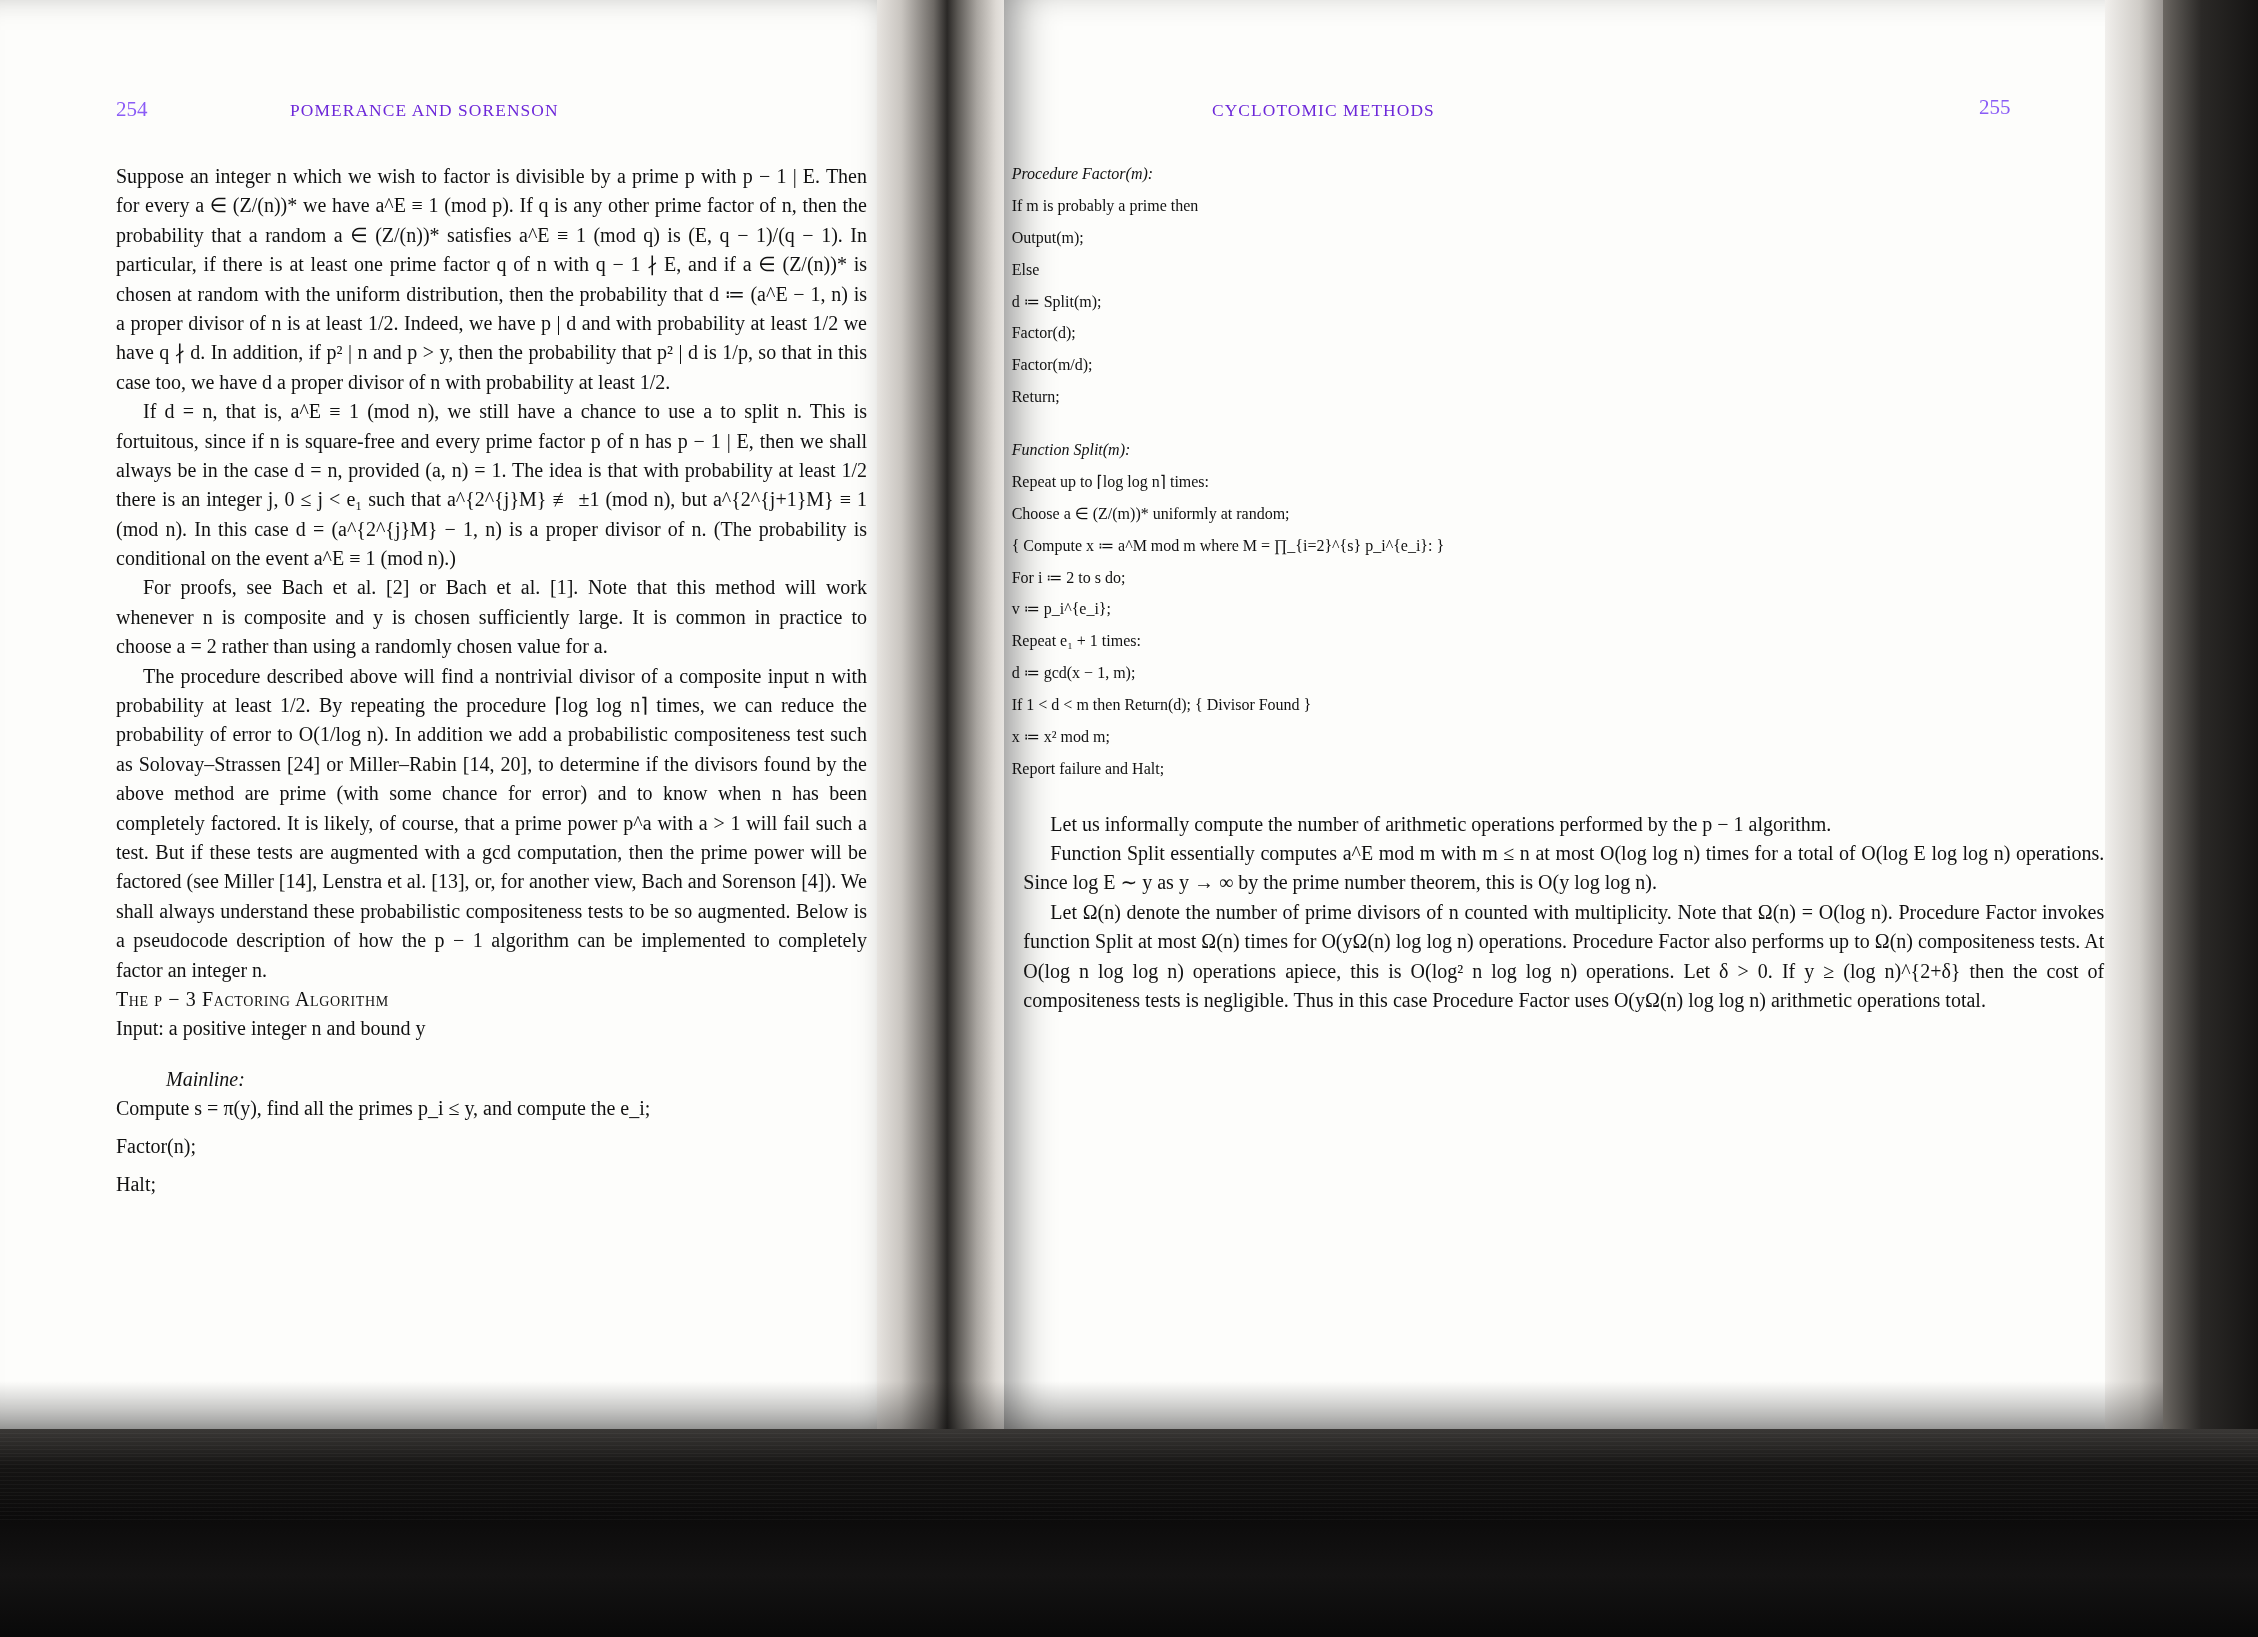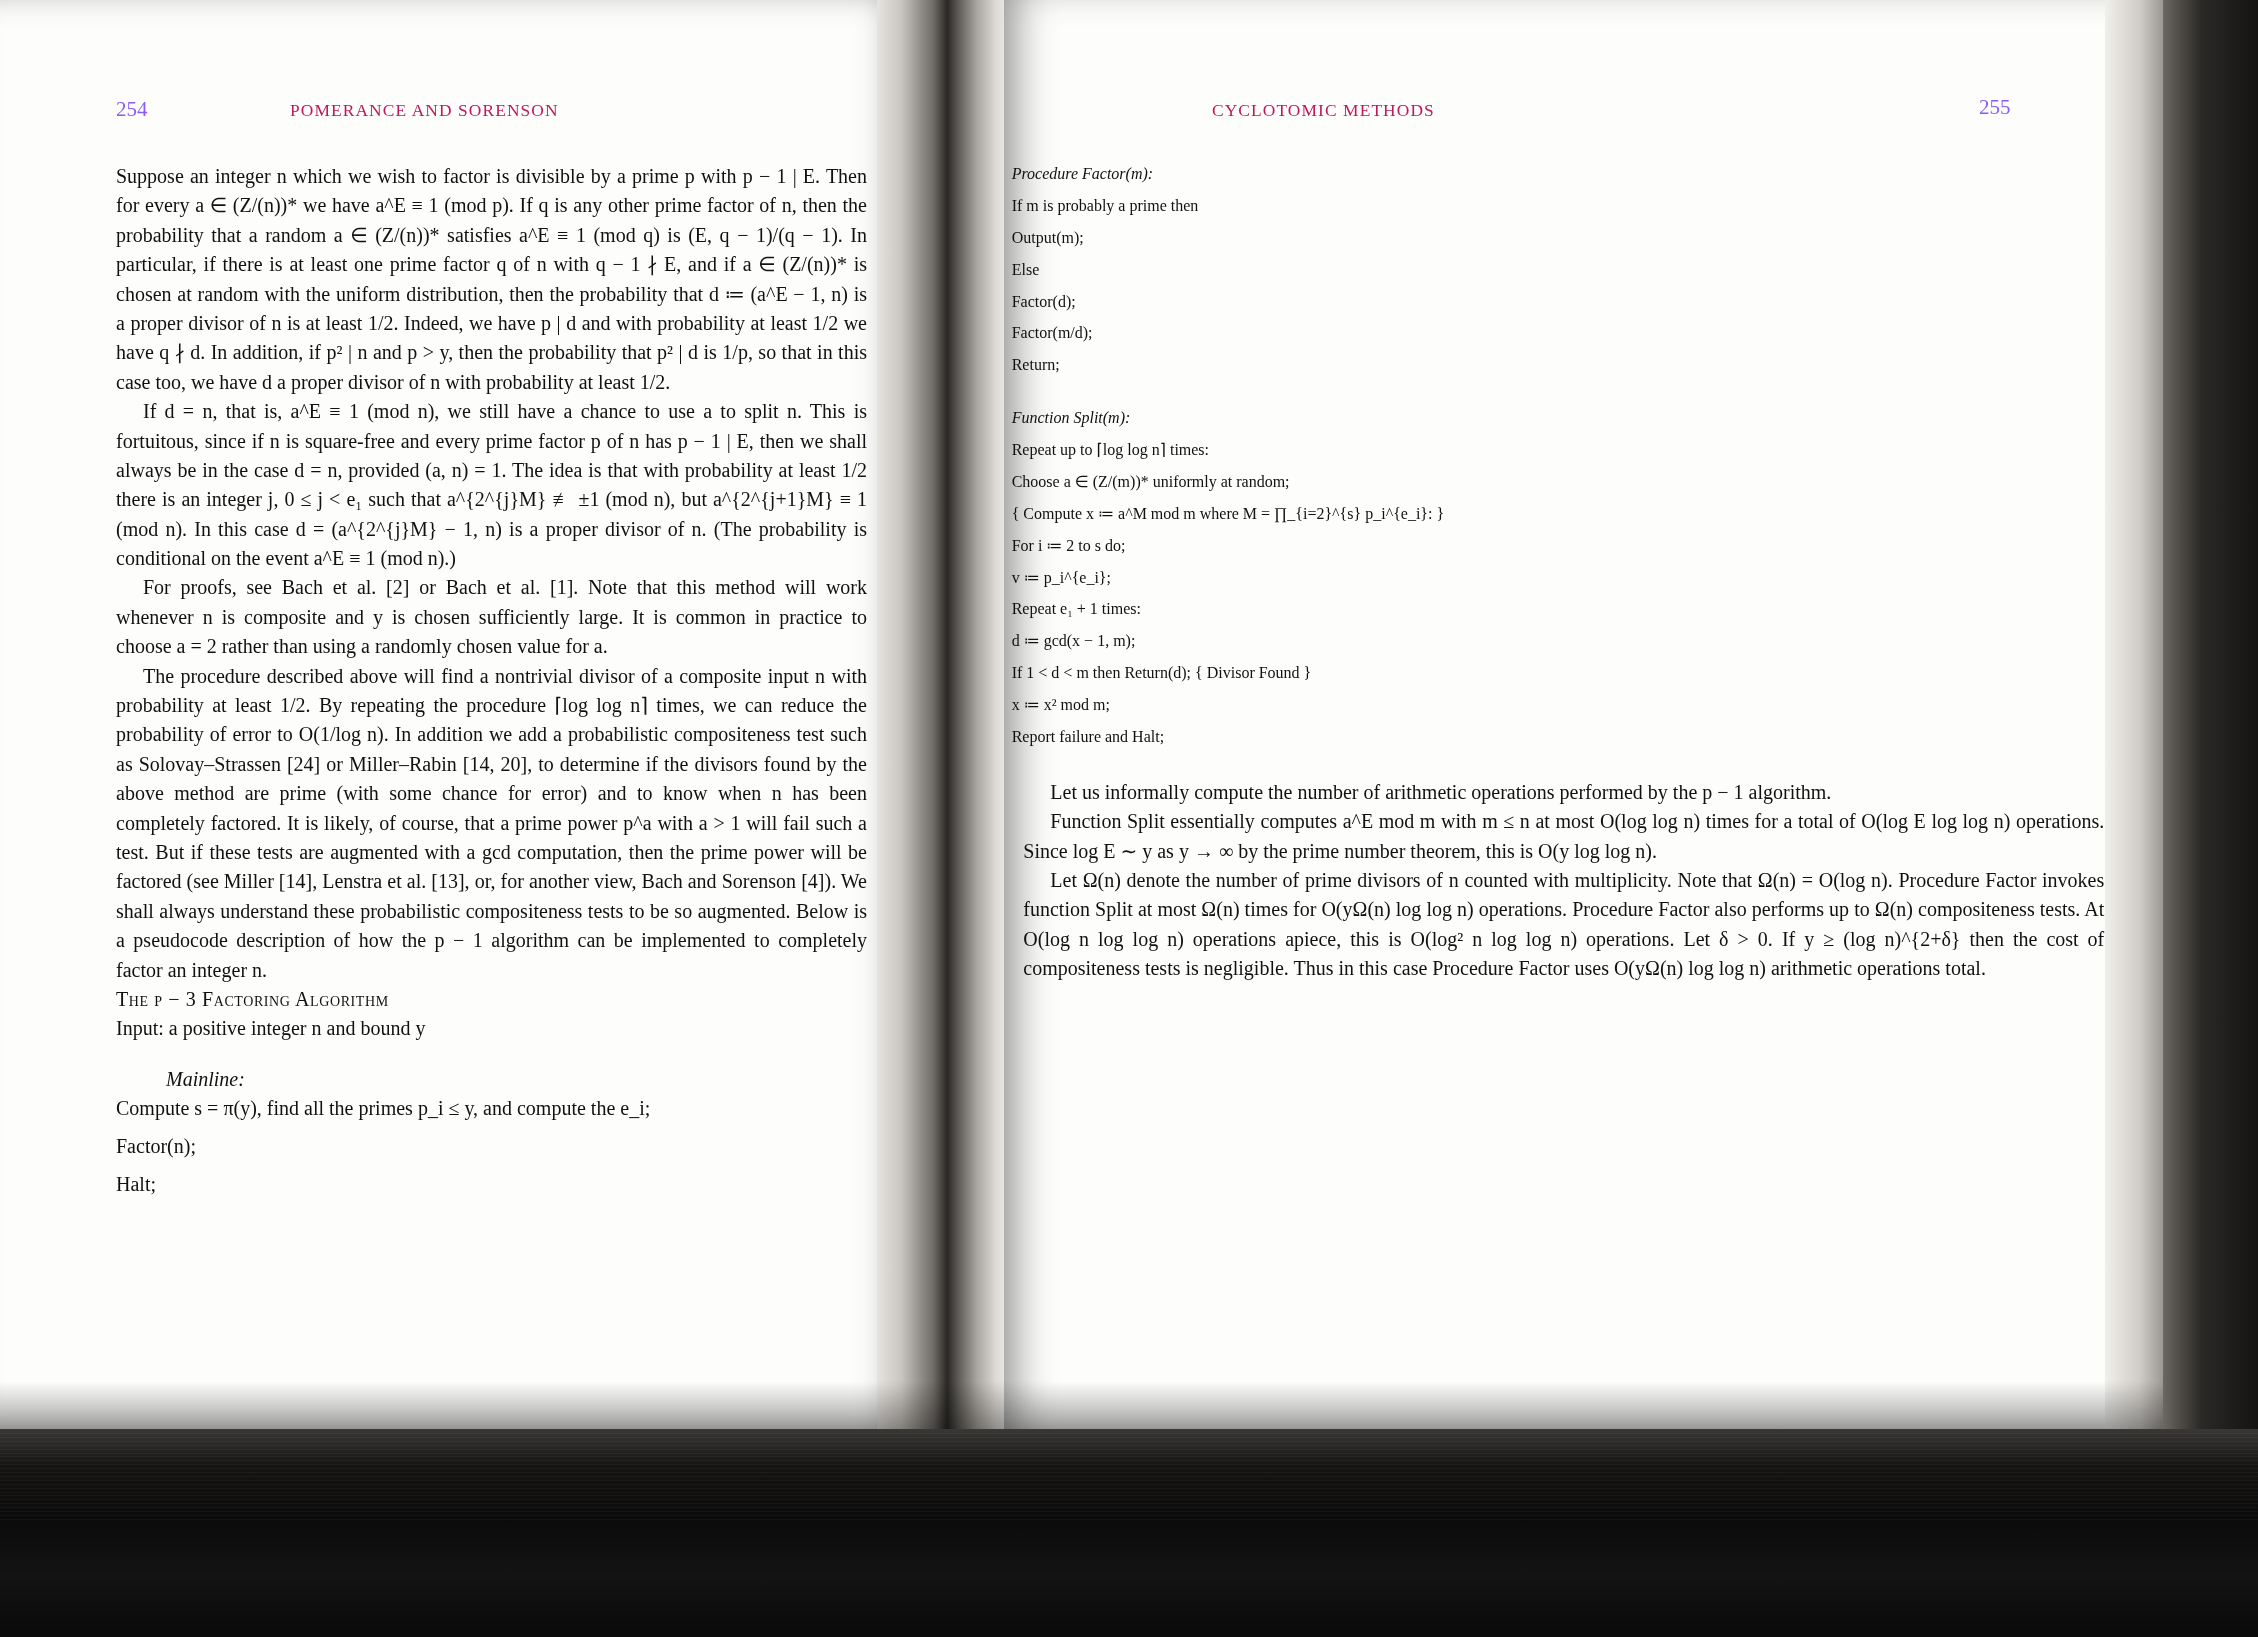--- a/index.html
+++ b/index.html
@@ -92,21 +92,21 @@
     position: absolute;
     font-size: 20px;
     line-height: 1.47;
     color: #111;
     text-align: justify;
   }
   .hdr {
     position: absolute;
     font-size: 17.4px;
     letter-spacing: 1.1px;
-    color: #be185d;
+    color: #6d28d9;
   }
   .folio {
     position: absolute;
     font-size: 21px;
     color: #8b5cf6;
   }
   .left-col {
     left: 116px;
     top: 162px;
     width: 751px;
@@ -184,20 +184,21 @@
       <div class="hdr" style="left:208px; top:100px;">CYCLOTOMIC METHODS</div>
       <div class="folio" style="left:975px; top:95px;">255</div>
 
       <div class="col right-col" style="left:7.7px; width:1091px;">
 
         <div class="pseudo">
           <p class="code-line ind1 ital">Procedure Factor(m):</p>
           <p class="code-line ind2">If m is probably a prime then</p>
           <p class="code-line ind3">Output(m);</p>
           <p class="code-line ind2">Else</p>
+          <p class="code-line ind3">d ≔ Split(m);</p>
           <p class="code-line ind3">Factor(d);</p>
           <p class="code-line ind3">Factor(m/d);</p>
           <p class="code-line ind2">Return;</p>
         </div>
 
         <div class="block-gap"></div>
 
         <div class="pseudo">
           <p class="code-line ind1 ital">Function Split(m):</p>
           <p class="code-line ind2">Repeat up to ⌈log log n⌉ times:</p>

